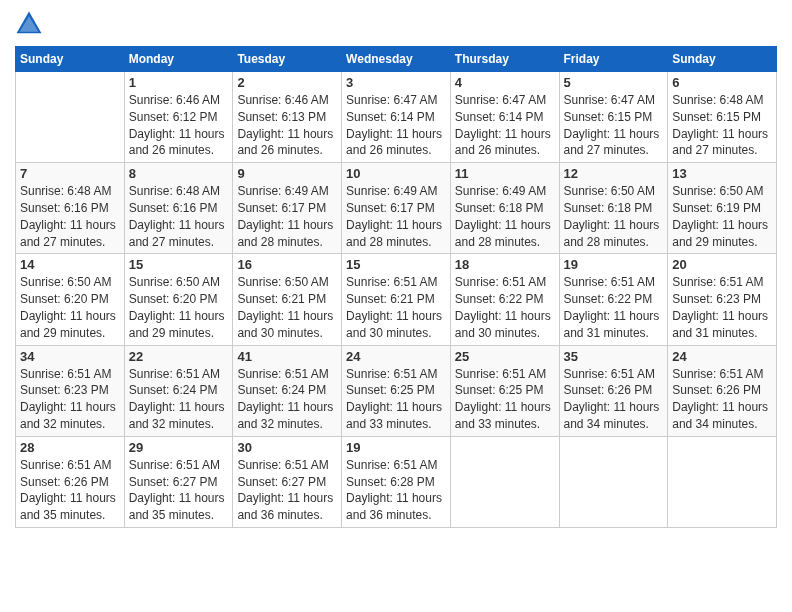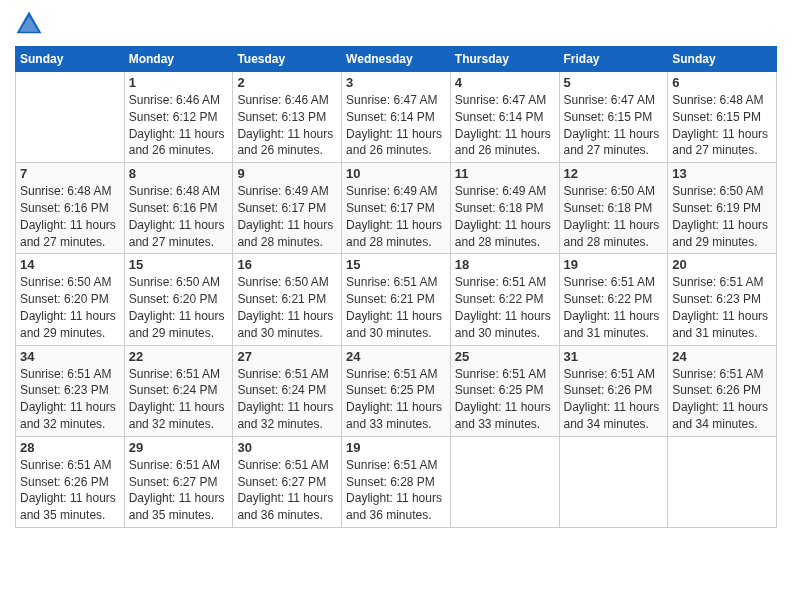--- a/index.html
+++ b/index.html
@@ -302,21 +302,21 @@
       </td>
           <td>
         <span class="day-num">22</span>
         <div class="day-info">
           Sunrise: 6:51 AM<br>
           Sunset: 6:24 PM<br>
           Daylight: 11 hours and 32 minutes.
         </div>
       </td>
           <td>
-        <span class="day-num">27</span>
+        <span class="day-num">41</span>
         <div class="day-info">
           Sunrise: 6:51 AM<br>
           Sunset: 6:24 PM<br>
           Daylight: 11 hours and 32 minutes.
         </div>
       </td>
           <td>
         <span class="day-num">24</span>
         <div class="day-info">
           Sunrise: 6:51 AM<br>
@@ -326,21 +326,21 @@
       </td>
           <td>
         <span class="day-num">25</span>
         <div class="day-info">
           Sunrise: 6:51 AM<br>
           Sunset: 6:25 PM<br>
           Daylight: 11 hours and 33 minutes.
         </div>
       </td>
           <td>
-        <span class="day-num">31</span>
+        <span class="day-num">35</span>
         <div class="day-info">
           Sunrise: 6:51 AM<br>
           Sunset: 6:26 PM<br>
           Daylight: 11 hours and 34 minutes.
         </div>
       </td>
           <td>
         <span class="day-num">24</span>
         <div class="day-info">
           Sunrise: 6:51 AM<br>

